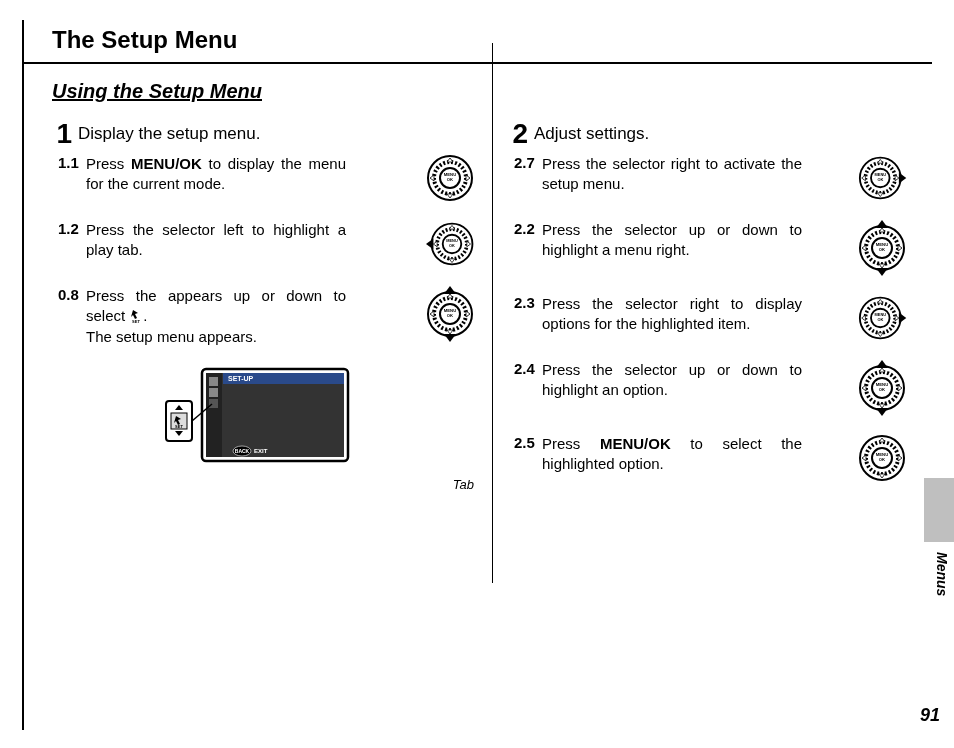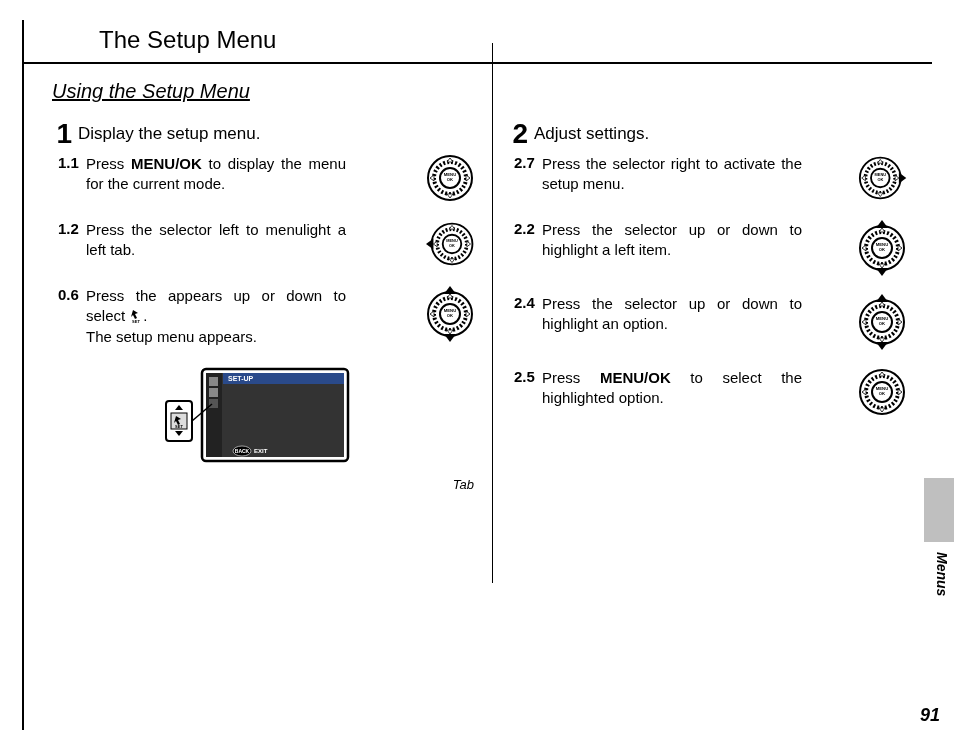--- a/index.html
+++ b/index.html
@@ -22,27 +22,26 @@
   .page::before {
     content: "";
     position: absolute;
     left: 0; top: 42px;
     width: 100%;
     height: 2px;
     background: #000;
   }
   .title {
     font-size: 24px;
-    font-weight: 400;
+    font-weight: 700;
     padding: 6px 0 6px 28px;
-    margin-left: 47px;
   }
   .subtitle {
     font-size: 20px;
-    font-weight: 400;
+    font-weight: 700;
     font-style: italic;
     text-decoration: underline;
     padding: 20px 0 8px 28px;
   }
   .cols {
     position: absolute;
     top: 100px;
     left: 18px;
     display: flex;
   }
@@ -190,31 +189,31 @@
         </div>
         <div class="icon-slot">
           <svg width="48" height="48" viewBox="0 0 48 48">
               <use href="#dial-base"></use>
             </svg>
         </div>
       </div>
 
       <div class="sub">
         <div class="subnum">1.2</div>
-        <div class="subtxt">Press the selector left to menu­light a left tab.</div>
+        <div class="subtxt">Press the selector left to high­light a play tab.</div>
         <div class="icon-slot">
           <svg width="52" height="48" viewBox="-4 0 56 48">
               <use href="#dial-base"></use>
               <use href="#arrow-left"></use>
             </svg>
         </div>
       </div>
 
       <div class="sub">
-        <div class="subnum">0.6</div>
+        <div class="subnum">0.8</div>
         <div class="subtxt">
           <span>Press the appears up or down to select </span><svg style="display:inline;vertical-align:-2px" width="14" height="14" viewBox="0 0 14 14">
               <path d="M4 1 l5 3 -3 1 2 4 -2 1 -2 -4 -2 2 z" fill="#000"></path>
               <text x="7" y="13.5" font-size="4" text-anchor="middle" font-weight="700">SET</text>
             </svg><span>.</span><br>
           <span>The setup menu appears.</span>
         </div>
         <div class="icon-slot">
           <svg width="48" height="56" viewBox="0 -4 48 56">
               <use href="#dial-base"></use>
@@ -262,30 +261,40 @@
         <div class="icon-slot">
           <svg width="52" height="48" viewBox="0 0 56 48">
               <use href="#dial-base"></use>
               <use href="#arrow-right"></use>
             </svg>
         </div>
       </div>
 
       <div class="sub">
         <div class="subnum">2.2</div>
-        <div class="subtxt">Press the selector up or down to highlight a left item.</div>
+        <div class="subtxt">Press the selector up or down to highlight a menu right.</div>
         <div class="icon-slot">
           <svg width="48" height="56" viewBox="0 -4 48 56">
               <use href="#dial-base"></use>
               <use href="#arrow-up"></use>
               <use href="#arrow-down"></use>
             </svg>
         </div>
       </div>
 
+      <div class="sub">
+        <div class="subnum">2.3</div>
+        <div class="subtxt">Press the selector right to dis­play options for the highlighted item.</div>
+        <div class="icon-slot">
+          <svg width="52" height="48" viewBox="0 0 56 48">
+              <use href="#dial-base"></use>
+              <use href="#arrow-right"></use>
+            </svg>
+        </div>
+      </div>
 
       <div class="sub">
         <div class="subnum">2.4</div>
         <div class="subtxt">Press the selector up or down to highlight an option.</div>
         <div class="icon-slot">
           <svg width="48" height="56" viewBox="0 -4 48 56">
               <use href="#dial-base"></use>
               <use href="#arrow-up"></use>
               <use href="#arrow-down"></use>
             </svg>

